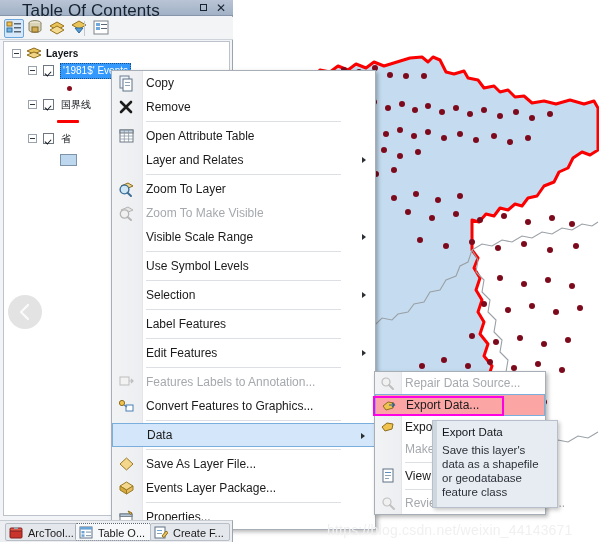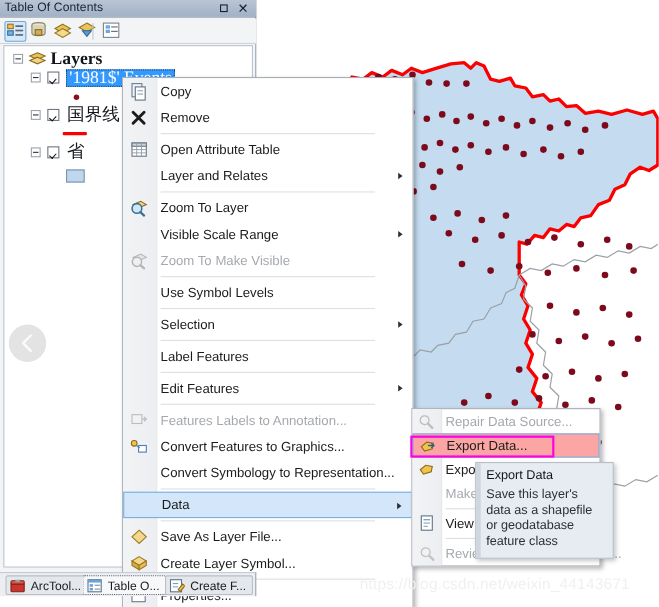--- a/index.html
+++ b/index.html
@@ -16,39 +16,39 @@
   #map-svg{position:absolute;left:0;top:0;}
 
   
   #toc-panel{position:absolute;left:0;top:0;width:233px;height:520px;background:#f2f4f7;border-right:1px solid #9aa5b1;box-sizing:border-box;}
   #toc-titlebar{
     position:absolute;left:0;top:0;width:233px;height:16px;
     background:linear-gradient(#b9c5d6,#a2b1c6);
     border-bottom:1px solid #8795aa;
     box-sizing:border-box;
   }
-  #toc-title{position:absolute;left:4px;top:1px;font-size:11px;color:#16222f;letter-spacing:.1px;}
+  #toc-title{position:absolute;left:22px;top:1px;font-size:17px;color:#16222f;letter-spacing:.1px;}
   .title-btn{position:absolute;top:2px;width:12px;height:12px;cursor:pointer;}
   #btn-maximize{right:22px;}
   #btn-maximize::before{content:"";position:absolute;left:1px;top:2px;width:7px;height:7px;border:1.6px solid #16222f;box-sizing:border-box;}
   #btn-close{right:6px;color:#16222f;font-size:12px;line-height:12px;text-align:center;font-weight:bold;}
 
   #toc-toolbar{position:absolute;left:0;top:17px;width:233px;height:23px;background:#f3f4f6;border-bottom:1px solid #cfd4da;box-sizing:border-box;}
   .tb-icon{position:absolute;top:2px;width:20px;height:19px;cursor:pointer;}
   .tb-icon.sel{background:#d6e8fa;border:1px solid #6ba7dd;border-radius:2px;box-sizing:border-box;}
   #tb-sep{position:absolute;left:84px;top:4px;width:1px;height:15px;background:#c2c8cf;}
 
   #toc-tree{position:absolute;left:3px;top:41px;width:227px;height:475px;background:#ffffff;border:1px solid #bcc3cb;box-sizing:border-box;overflow:hidden;}
 
   .tnode{position:absolute;height:15px;white-space:nowrap;}
   .exp{position:absolute;left:0;top:2px;width:9px;height:9px;border:1px solid #9aa3ad;background:#fff;box-sizing:border-box;cursor:pointer;}
   .exp::before{content:"";position:absolute;left:1px;top:3px;width:5px;height:1px;background:#31363c;}
   .cbx{position:absolute;width:11px;height:11px;border:1px solid #6f7780;background:#fff;box-sizing:border-box;cursor:pointer;}
   .cbx::after{content:"";position:absolute;left:2px;top:4px;width:3px;height:5px;border:solid #11151a;border-width:0 1.6px 1.6px 0;transform:rotate(42deg);}
-  .tlabel{position:absolute;font-size:16px;line-height:14px;color:#11151a;font-family:Liberation Serif, serif;}
+  .tlabel{position:absolute;font-size:10px;line-height:14px;color:#11151a;}
   .tlabel.sel{background:#3399ff;color:#ffffff;padding:0 2px;border:1px dotted #1a4f80;}
 
   .sym{position:absolute;}
   #sym-point{width:5px;height:5px;background:#8b0e20;border-radius:50%;}
   #sym-line{width:22px;height:3px;background:#fb0000;border-radius:1px;}
   #sym-poly{width:17px;height:12px;background:#bdd7ee;border:1px solid #7f93a8;box-sizing:border-box;}
 
   
   #collapse-btn{position:absolute;left:8px;top:295px;width:34px;height:34px;border-radius:50%;background:#e3e3e3;cursor:pointer;}
   #collapse-btn svg{position:absolute;left:9px;top:8px;}
@@ -382,35 +382,35 @@
     <span class="mico">
       <svg width="19" height="18" viewBox="0 0 19 18">
           <polygon points="4,6 11,3 16,6 9,9" fill="#f0d487" stroke="#8d6d1c"></polygon>
           <circle cx="7.5" cy="9.5" r="4.4" fill="#cfe6f5" stroke="#3d6f96" stroke-width="1.4"></circle>
           <path d="M10.6,12.8 L14,16" stroke="#3d6f96" stroke-width="2" stroke-linecap="round"></path>
         </svg>
     </span>
     <span>Zoom To Layer</span>
   </div>
 
-  <div class="mi">
-    <span>Visible Scale Range</span>
-    <span class="arw"></span>
-  </div>
-
   <div class="mi dis">
     <span class="mico">
       <svg width="19" height="18" viewBox="0 0 19 18">
           <polygon points="4,6 11,3 16,6 9,9" fill="#e4e4e4" stroke="#b4b4b4"></polygon>
           <circle cx="7.5" cy="10" r="4.2" fill="#f0f0f0" stroke="#b4b4b4" stroke-width="1.3"></circle>
           <path d="M10.6,13 L14,16" stroke="#b4b4b4" stroke-width="2" stroke-linecap="round"></path>
         </svg>
     </span>
     <span>Zoom To Make Visible</span>
   </div>
+
+  <div class="mi">
+    <span>Visible Scale Range</span>
+    <span class="arw"></span>
+  </div>
   <div class="msep"></div>
 
   <div class="mi">
     <span>Use Symbol Levels</span>
   </div>
   <div class="msep"></div>
 
   <div class="mi">
     <span>Selection</span>
     <span class="arw"></span>
@@ -442,23 +442,20 @@
     <span class="mico">
       <svg width="19" height="18" viewBox="0 0 19 18">
           <circle cx="5" cy="6" r="2.6" fill="#f0c24e" stroke="#8d6d1c"></circle>
           <rect x="9" y="8" width="7" height="6" fill="#fff" stroke="#4a7fb5"></rect>
           <path d="M7,8 L10,10" stroke="#4a7fb5" stroke-width="1.2"></path>
         </svg>
     </span>
     <span>Convert Features to Graphics...</span>
   </div>
 
-  <div class="mi">
-    <span>Convert Symbology to Representation...</span>
-  </div>
   <div class="msep"></div>
 
   <div class="mi hl">
     <span>Data</span>
     <span class="arw"></span>
   </div>
   <div class="msep"></div>
 
   <div class="mi">
     <span class="mico">
@@ -470,21 +467,21 @@
   </div>
 
   <div class="mi">
     <span class="mico">
       <svg width="19" height="18" viewBox="0 0 19 18">
           <polygon points="9.5,3 16,7 9.5,11 3,7" fill="#f3d78c" stroke="#9a7a24"></polygon>
           <polygon points="3,7 9.5,11 9.5,15 3,11" fill="#d6a93f" stroke="#9a7a24"></polygon>
           <polygon points="16,7 9.5,11 9.5,15 16,11" fill="#e6bc5c" stroke="#9a7a24"></polygon>
         </svg>
     </span>
-    <span>Create Layer Symbol...</span>
+    <span>Events Layer Package...</span>
   </div>
   <div class="msep"></div>
 
   <div class="mi">
     <span class="mico">
       <svg width="19" height="18" viewBox="0 0 19 18">
           <rect x="3" y="6" width="12" height="9" fill="#fff" stroke="#6d7984"></rect>
           <rect x="3" y="6" width="12" height="2.4" fill="#bed0e0" stroke="#6d7984"></rect>
           <path d="M11,3 l4,2 l-1.6,1.5 z" fill="#e8c25c" stroke="#8d6d1c"></path>
         </svg>

